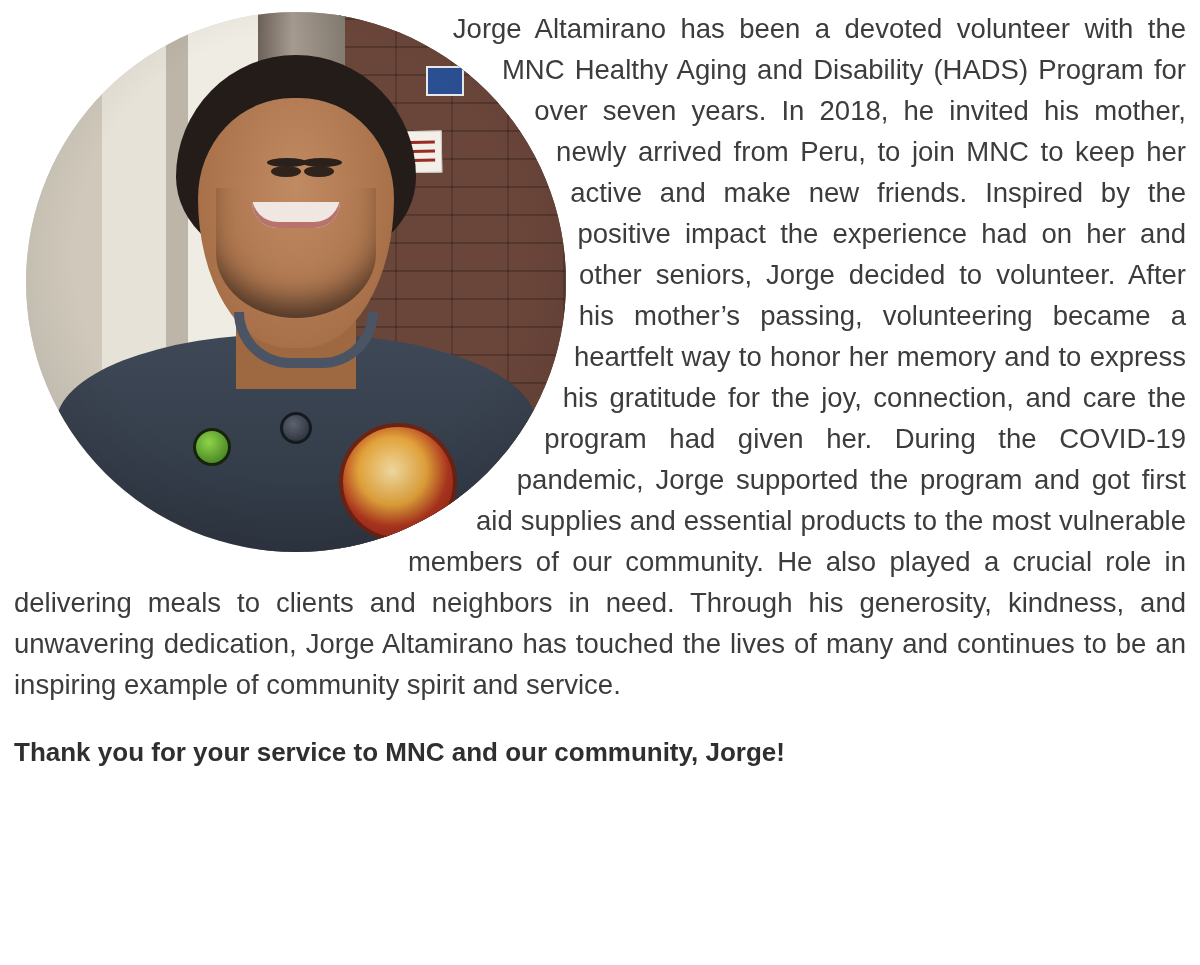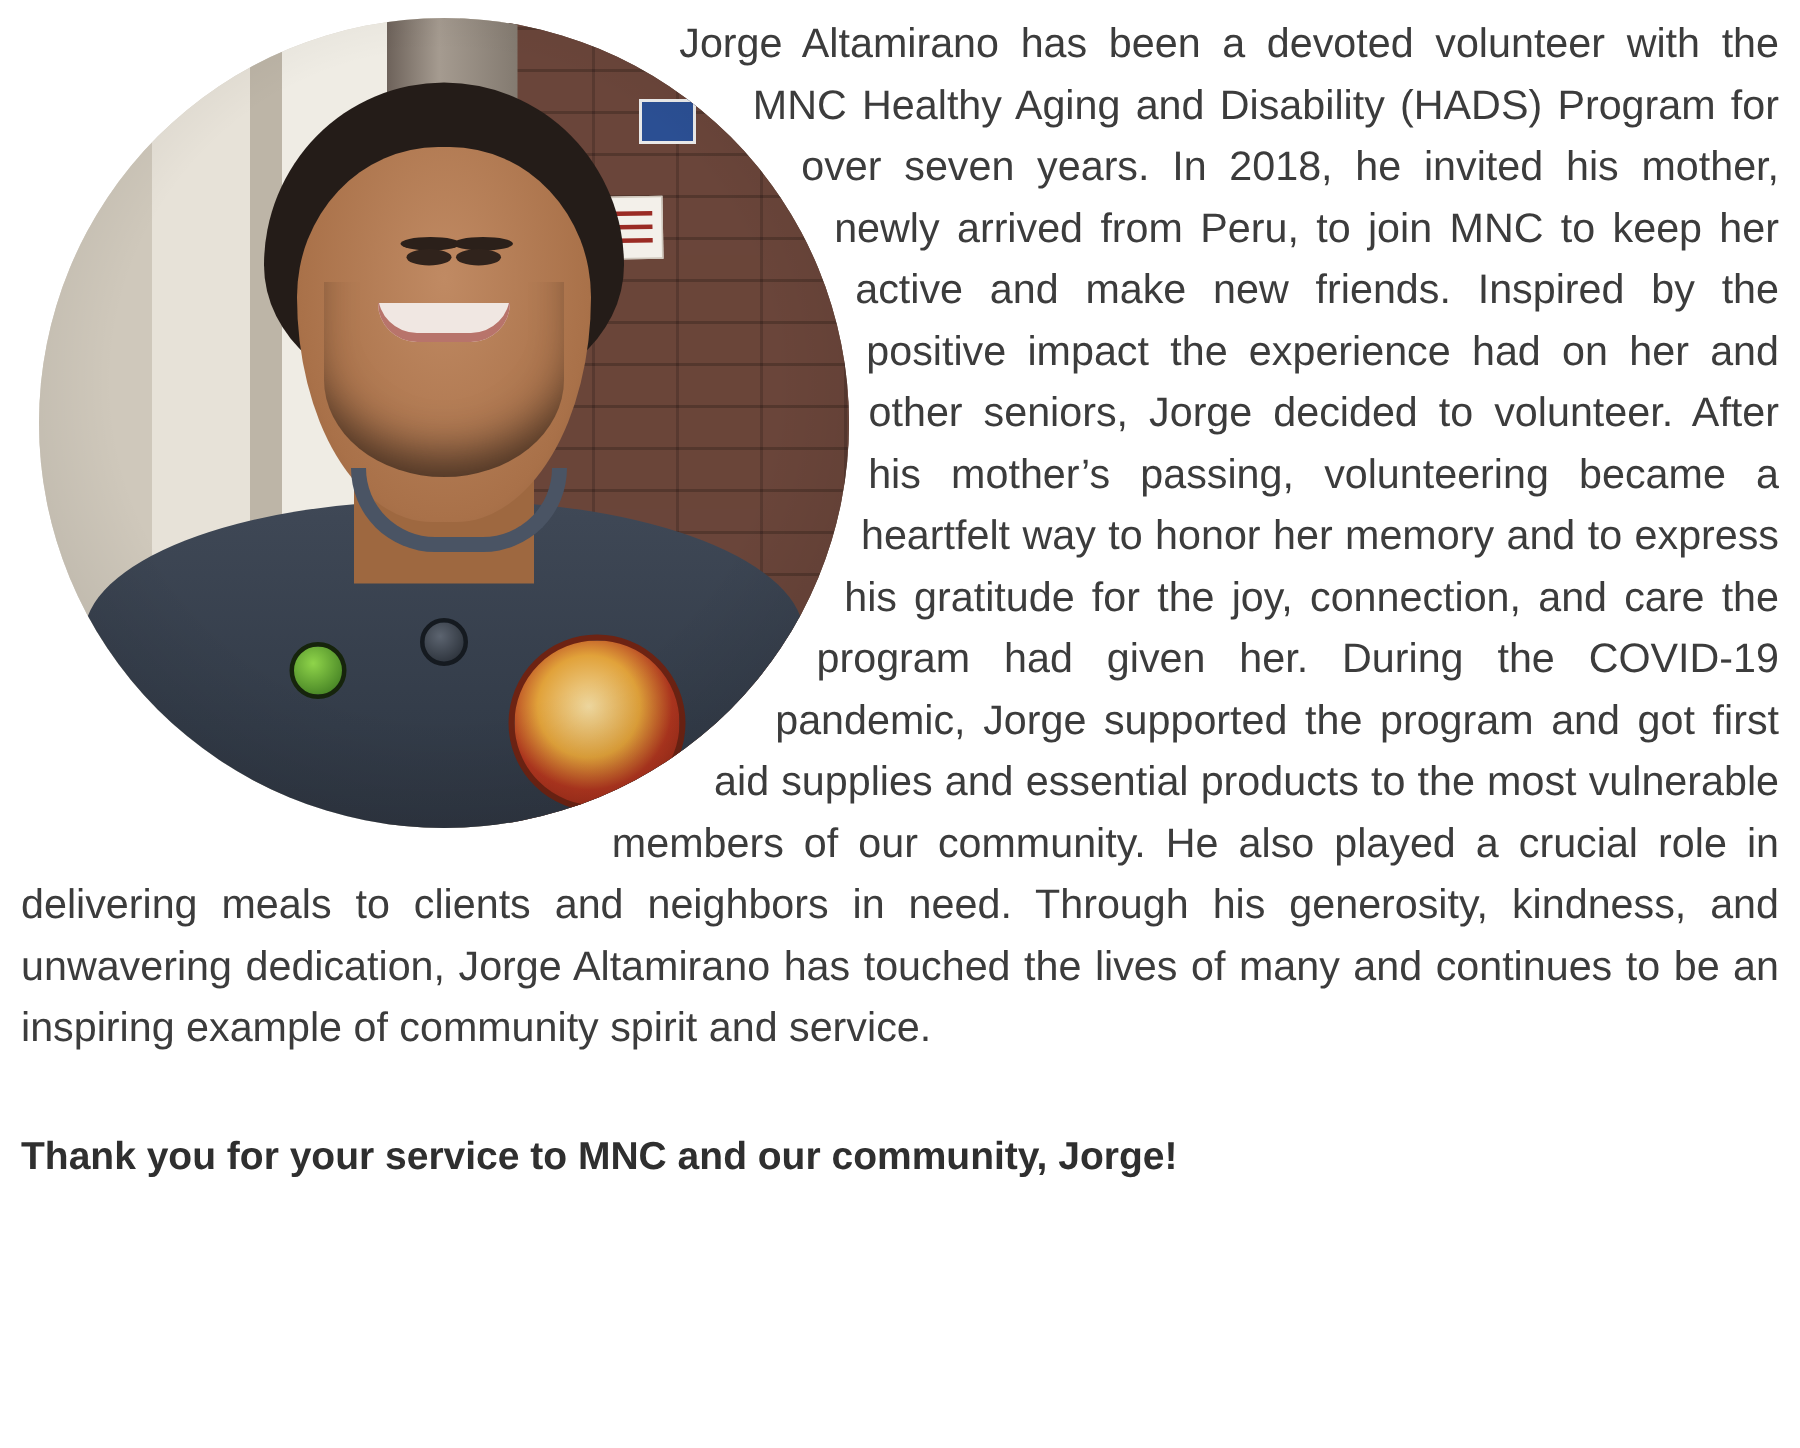--- a/index.html
+++ b/index.html
@@ -236,21 +236,21 @@
     line-height: 41px;
     color: #3c3c3c;
     text-align: justify;
     text-justify: inter-word;
     margin: 0;
     hyphens: none;
   }
 
   .closing {
     clear: both;
-    margin: 48px 0 0 0;
+    margin: 30px 0 0 0;
     font-size: 26px;
     line-height: 34px;
     font-weight: bold;
     color: #2f2f2f;
   }
 </style>
 </head>
 <body>
 
 <div class="page">

